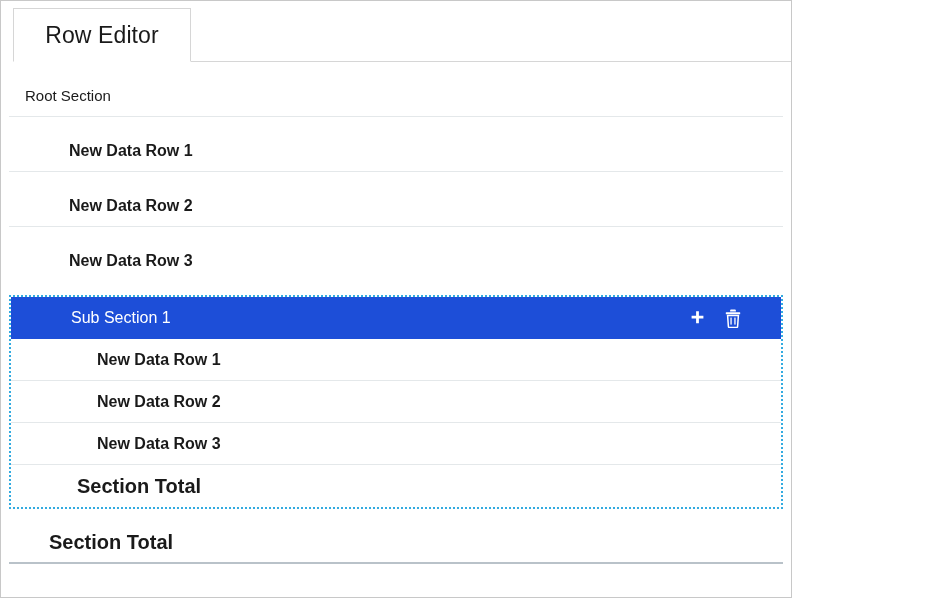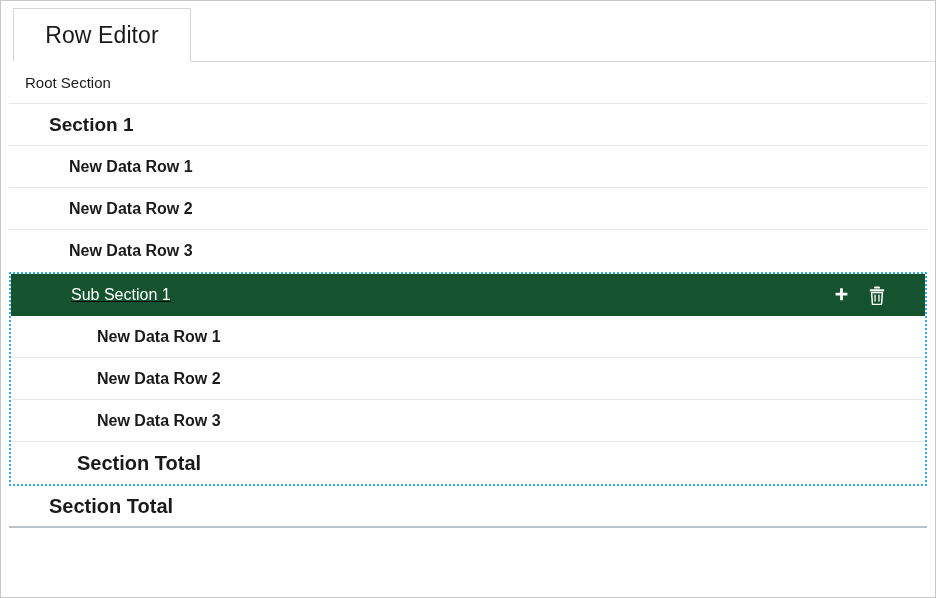--- a/index.html
+++ b/index.html
@@ -10,21 +10,21 @@
     width: 936px;
     height: 598px;
     background: #ffffff;
     font-family: "Liberation Sans", sans-serif;
     overflow: hidden;
   }
 
   .window {
     position: relative;
     box-sizing: border-box;
-    width: 936px;
+    width: 792px;
     height: 598px;
     background: #ffffff;
     border: 1px solid #c8c8c8;
     overflow: hidden;
   }
 
   
   .tab-strip {
     position: relative;
     height: 54px;
@@ -67,21 +67,21 @@
     padding: 0;
   }
 
   .row {
     position: relative;
     box-sizing: border-box;
     height: 42px;
     display: flex;
     align-items: center;
     background: #ffffff;
-    margin: 0 8px;
+    margin: 13px 8px;
     padding-right: 8px;
   }
 
   
   .sep-light { border-bottom: 1px solid #e4e8ea; }
   .sep-strong { border-bottom: 2px solid #b9c2c9; }
   .sep-none { border-bottom: none; }
 
   .row-label {
     white-space: nowrap;
@@ -97,25 +97,24 @@
 
   
   .ind-0 { padding-left: 16px; }
   .ind-1 { padding-left: 40px; }
   .ind-2 { padding-left: 60px; }
   .ind-3 { padding-left: 66px; }
   .ind-4 { padding-left: 86px; }
 
   
   .row.selected {
-    background: #14532d;
+    background: #1d4ed8;
     margin: 0;
     padding-right: 16px;
     border-bottom: none;
-    text-decoration: underline;
   }
   .row.selected .row-label { color: #ffffff; }
 
   .row-actions {
     margin-left: auto;
     display: flex;
     align-items: center;
     gap: 16px;
     padding-right: 22px;
   }
@@ -151,23 +150,20 @@
       <span class="tab-label">Row Editor</span>
     </div>
   </div>
 
   <div class="row-list">
 
     <div class="row sep-light">
       <span class="row-label t-root ind-0">Root Section</span>
     </div>
 
-    <div class="row sep-light">
-      <span class="row-label t-section ind-1">Section 1</span>
-    </div>
 
     <div class="row sep-light">
       <span class="row-label t-data ind-2">New Data Row 1</span>
     </div>
 
     <div class="row sep-light">
       <span class="row-label t-data ind-2">New Data Row 2</span>
     </div>
 
     <div class="row sep-none">

